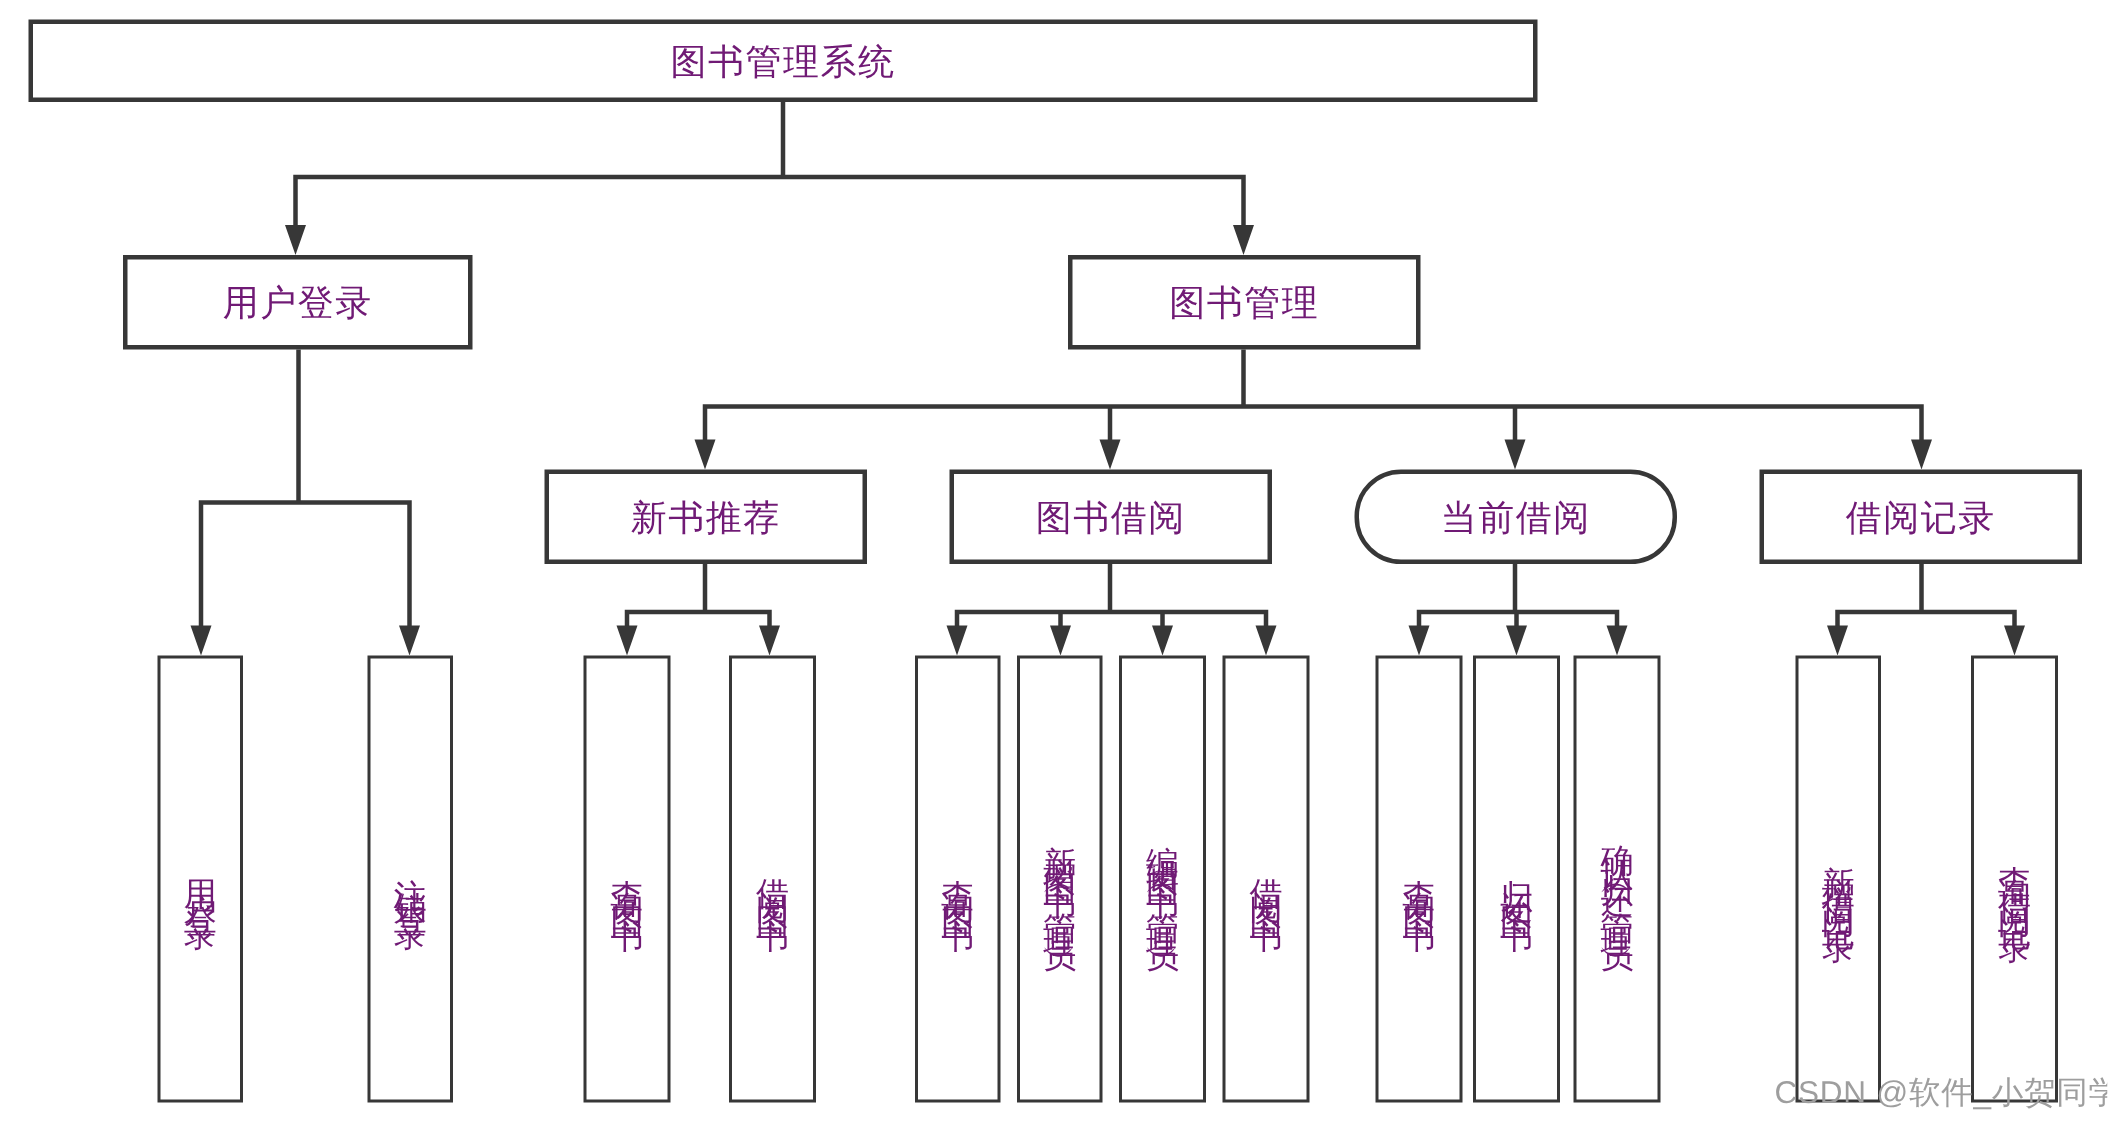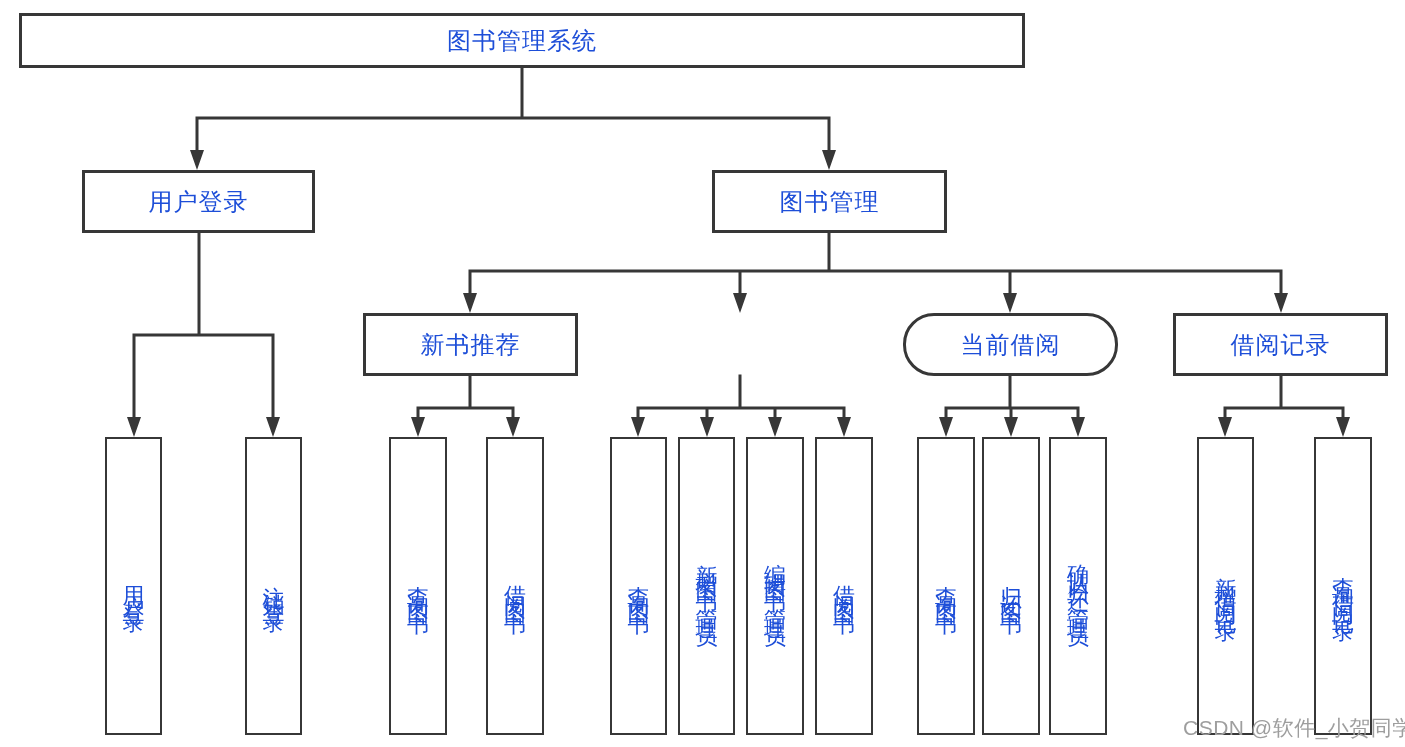--- a/index.html
+++ b/index.html
@@ -19,21 +19,21 @@
     z-index: 1;
   }
   .node {
     position: absolute;
     background: #ffffff;
     border: 3px solid #373737;
     box-sizing: border-box;
     display: flex;
     align-items: center;
     justify-content: center;
-    color: #1d4ed8;
+    color: #701a75;
     z-index: 2;
   }
   .h-node {
     font-size: 24px;
     letter-spacing: 1px;
     white-space: nowrap;
   }
   .v-node {
     border-width: 2.5px;
     writing-mode: vertical-rl;
@@ -88,20 +88,21 @@
              M939 417 h14 l-7 20 z  M1004 417 h14 l-7 20 z  M1071 417 h14 l-7 20 z
              M1218 417 h14 l-7 20 z M1336 417 h14 l-7 20 z"></path>
   </svg>
 
   <div class="node h-node" style="left:19px; top:13px; width:1006px; height:55px;">图书管理系统</div>
 
   <div class="node h-node" style="left:82px; top:170px; width:233px; height:63px;">用户登录</div>
   <div class="node h-node" style="left:363px; top:313px; width:215px; height:63px;">新书推荐</div>
 
   <div class="node h-node" style="left:712px; top:170px; width:235px; height:63px;">图书管理</div>
+  <div class="node h-node" style="left:633px; top:313px; width:215px; height:63px;">图书借阅</div>
   <div class="node h-node" style="left:903px; top:313px; width:215px; height:63px;border-radius:31px;">当前借阅</div>
   <div class="node h-node" style="left:1173px; top:313px; width:215px; height:63px;">借阅记录</div>
 
   <div class="node v-node" style="left:105px; top:437px; width:57px; height:298px;">用户登录</div>
   <div class="node v-node" style="left:245px; top:437px; width:57px; height:298px;">注销登录</div>
 
   <div class="node v-node" style="left:389px; top:437px; width:58px; height:298px;">查询图书</div>
   <div class="node v-node" style="left:486px; top:437px; width:58px; height:298px;">借阅图书</div>
 
   <div class="node v-node" style="left:610px; top:437px; width:57px; height:298px;">查询图书</div>

